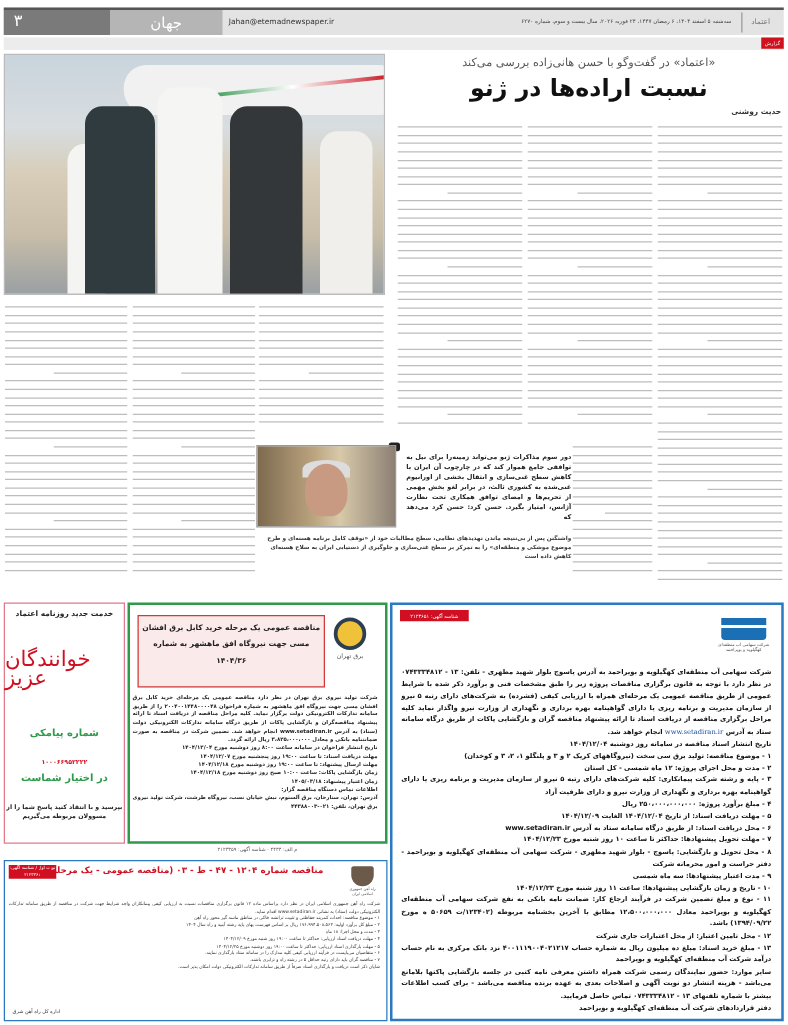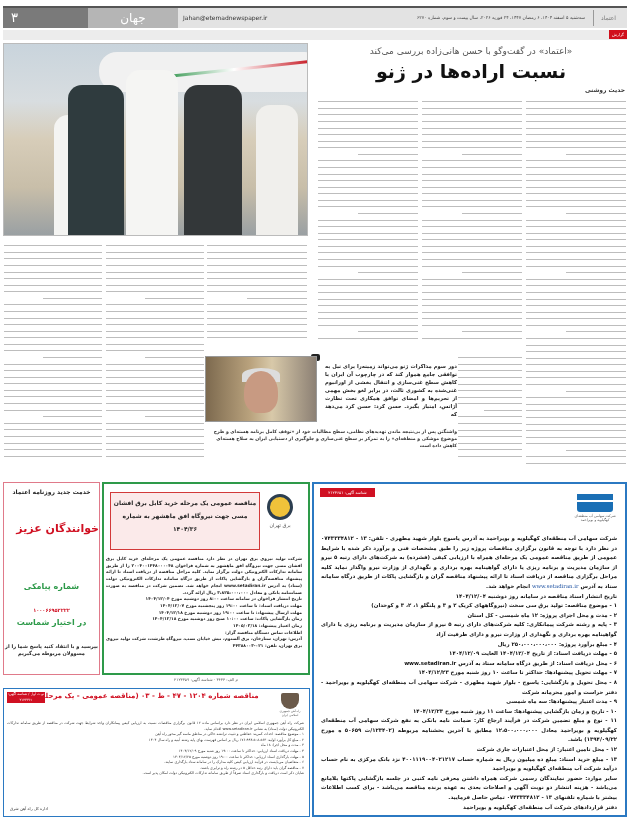--- a/index.html
+++ b/index.html
@@ -38,21 +38,21 @@
 .ad1 .body{position:absolute;top:50px;right:8px;width:296px;font-size:5.4px;line-height:9.6px;color:#111;font-weight:bold;text-align:justify}
 .ad1 .body a{color:#1a4fa0;font-weight:normal;font-family:"DejaVu Serif",serif}
 .ad2{position:absolute;top:482px;left:102px;width:208px;height:193px;border:2px solid #2e9a4a;background:#fff}
 .ad2 .tbox{position:absolute;top:8px;left:6px;width:150px;height:58px;border:1.5px solid #d23a3a;background:#fbeaea;text-align:center;font-size:6px;font-weight:bold;line-height:13px;padding-top:3px;color:#222}
 .ad2 .logo{position:absolute;top:10px;right:6px;width:44px;height:46px}
 .ad2 .logo .c{width:26px;height:26px;border-radius:50%;background:#f0c23a;border:3px solid #2c3e50;margin:0 auto}
 .ad2 .logo .nm{font-size:5px;color:#555;text-align:center;margin-top:2px}
 .ad2 .body{position:absolute;top:72px;right:6px;width:196px;font-size:4.3px;line-height:6.7px;color:#222;font-weight:bold;text-align:justify}
 .promo{position:absolute;top:482px;left:3px;width:97px;height:193px;border:1.5px solid #e07a8a;background:#fff}
 .promo .a{position:absolute;top:4px;width:100%;text-align:center;font-size:6px;font-weight:bold;color:#222;line-height:10px}
-.promo .red{position:absolute;top:38px;width:100%;text-align:right;font-size:11px;font-weight:bold;color:#d01022;line-height:15px}
+.promo .red{position:absolute;top:38px;width:100%;text-align:left;font-size:17px;font-weight:normal;color:#d01022;line-height:15px}
 .promo .grn{position:absolute;top:98px;width:100%;text-align:center;font-size:8px;font-weight:bold;color:#2e9a4a;line-height:11px}
 .promo .num{position:absolute;top:124px;width:100%;text-align:center;font-size:5px;font-weight:bold;color:#d01022;direction:ltr}
 .promo .grn2{position:absolute;top:134px;width:100%;text-align:center;font-size:8px;font-weight:bold;color:#2e9a4a;line-height:11px}
 .promo .blk{position:absolute;top:160px;width:100%;text-align:center;font-size:5px;font-weight:bold;color:#222;line-height:7.2px}
 .ad3{position:absolute;top:688px;left:3px;width:307px;height:129px;border:1.5px solid #2b79c2;background:#fff}
 .ad3 .t1{position:absolute;top:4px;left:30px;width:230px;text-align:center;font-size:8px;font-weight:bold;color:#d01022}
 .ad3 .t2{position:absolute;top:3px;left:20px;width:240px;text-align:center;font-size:7px;font-weight:bold;color:#d01022}
 .ad3 .badge{position:absolute;top:3px;left:3px;width:38px;height:11px;background:#d01022;color:#fff;font-size:3.5px;text-align:center;line-height:5.5px}
 .ad3 .logo{position:absolute;top:4px;right:6px;width:26px;height:24px}
 .ad3 .logo .sh{width:18px;height:16px;margin:0 auto;background:#6b5a4a;border-radius:2px 2px 9px 9px}

